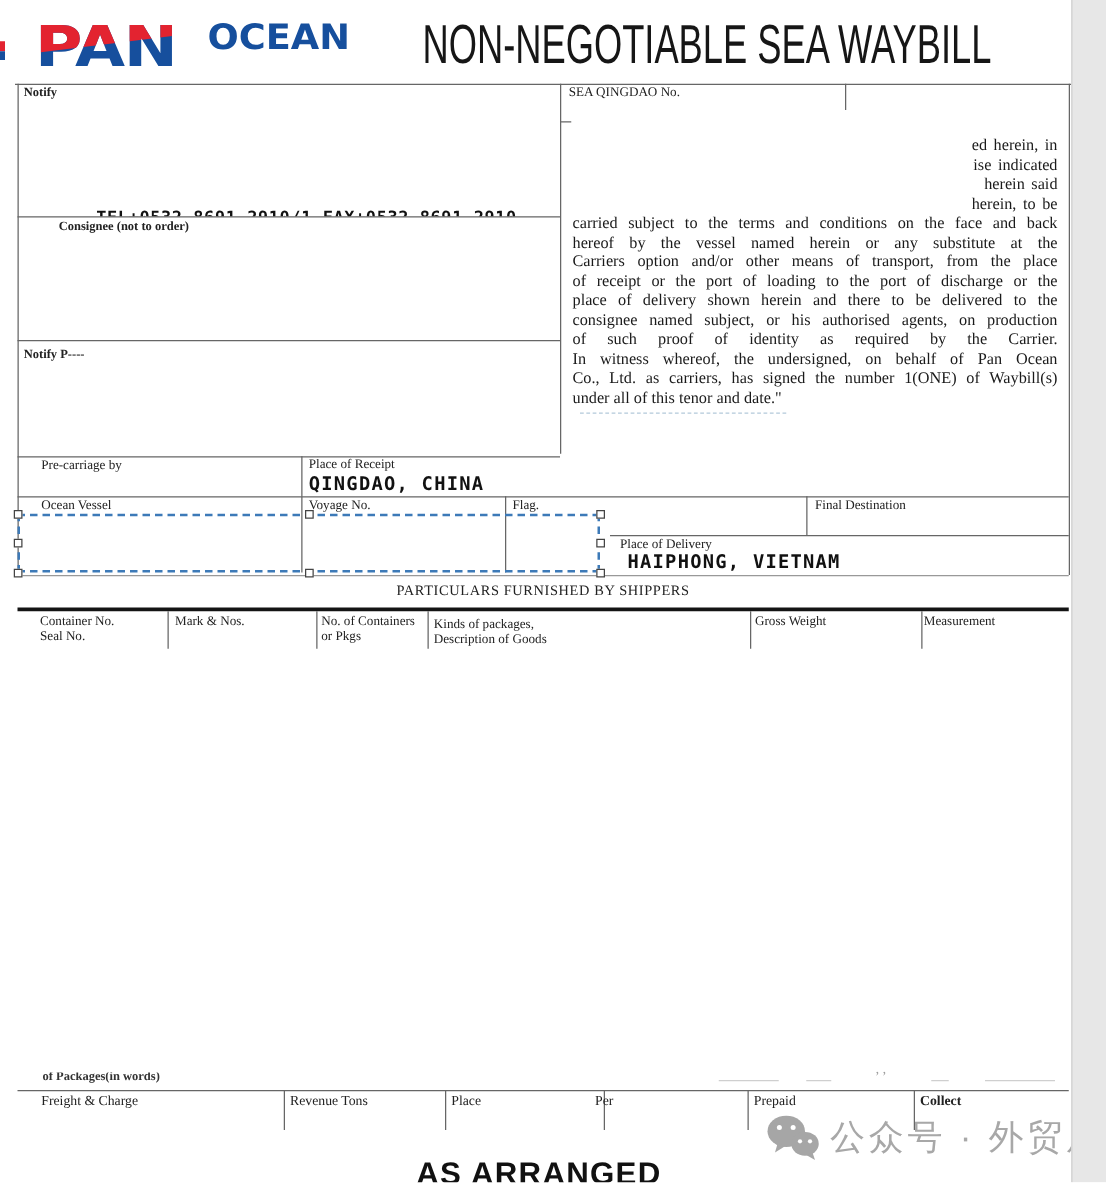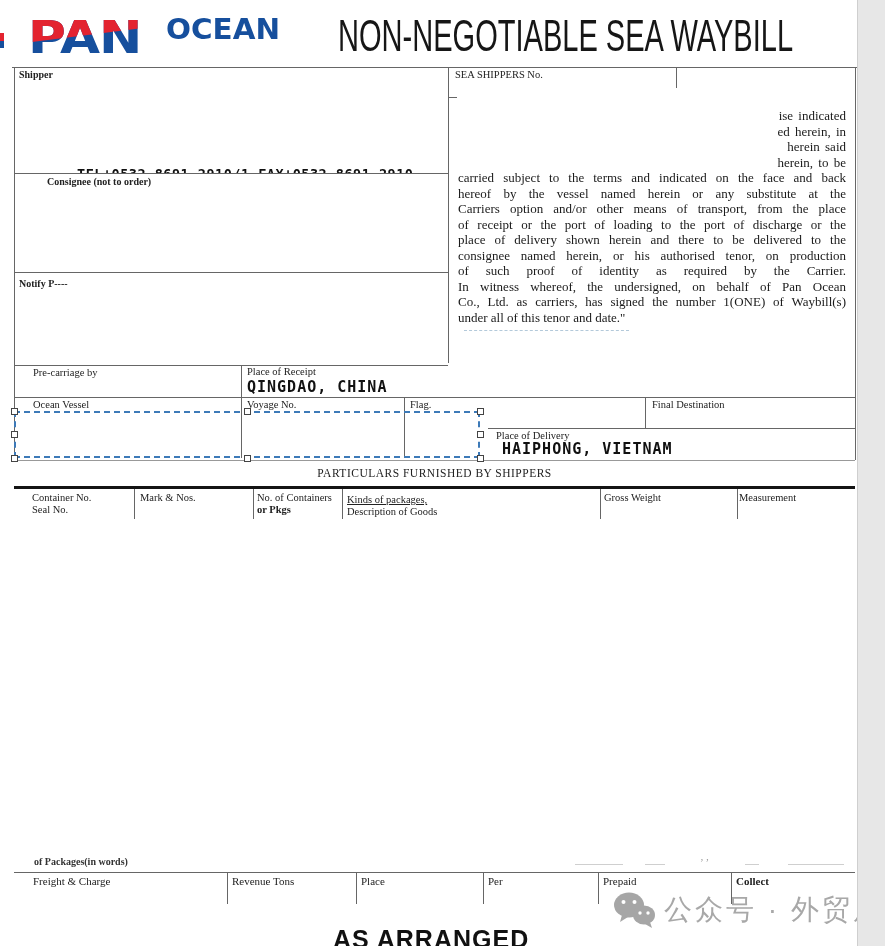--- a/index.html
+++ b/index.html
@@ -82,42 +82,42 @@
   <div class="vl" style="left:342px;top:489px;height:30px;"></div>
   <div class="vl" style="left:600px;top:489px;height:30px;"></div>
   <div class="vl" style="left:737px;top:489px;height:30px;"></div>
   <div class="hl" style="left:14px;top:872px;width:841px;"></div>
   <div class="vl" style="left:227px;top:872px;height:32px;"></div>
   <div class="vl" style="left:356px;top:872px;height:32px;"></div>
   <div class="vl" style="left:483px;top:872px;height:32px;"></div>
   <div class="vl" style="left:598px;top:872px;height:32px;"></div>
   <div class="vl" style="left:731px;top:872px;height:32px;"></div>
 
-  <div class="lbl blbl" style="left:19px;top:69px;">Shipper</div>
+  <div class="lbl blbl" style="left:19px;top:69px;">Notify</div>
 
   <div class="clipbox" style="left:77px;top:165px;width:368px;height:8px;">
     <span class="mono" style="position:static;font-size:13.5px;letter-spacing:0.5px;">TEL+0532 8691 2910/1  FAX+0532 8691 2910</span>
   </div>
 
   <div class="lbl blbl" style="left:19px;top:176px;margin-left:28px;">Consignee (not to order)</div>
   <div class="lbl blbl" style="left:19px;top:278px;">Notify P----</div>
 
-  <div class="lbl flbl" style="left:455px;top:69px;">SEA SHIPPERS No.</div>
+  <div class="lbl flbl" style="left:455px;top:69px;">SEA QINGDAO No.</div>
 
   <div id="terms">
+    <div class="t-r">ed herein, in</div>
     <div class="t-r">ise indicated</div>
-    <div class="t-r">ed herein, in</div>
     <div class="t-r">herein said</div>
     <div class="t-r">herein, to be</div>
-    <div class="t-j">carried subject to the terms and indicated on the face and back</div>
+    <div class="t-j">carried subject to the terms and conditions on the face and back</div>
     <div class="t-j">hereof by the vessel named herein or any substitute at the</div>
     <div class="t-j">Carriers option and/or other means of transport,  from the place</div>
     <div class="t-j">of receipt or the port of loading to the port of discharge or the</div>
     <div class="t-j">place of delivery shown herein and  there to be delivered to the</div>
-    <div class="t-j">consignee named herein, or his authorised tenor, on production</div>
+    <div class="t-j">consignee named subject, or his authorised agents, on production</div>
     <div class="t-j">of such proof of identity as required by the Carrier.</div>
     <div class="t-j">In witness whereof, the undersigned, on behalf of Pan Ocean</div>
     <div class="t-j">Co., Ltd. as carriers, has signed the number 1(ONE) of Waybill(s)</div>
     <div class="t-l">under all of this tenor and date."</div>
   </div>
 
   <div id="faint-blue-dash"></div>
 
   <div class="lbl flbl" style="left:33px;top:367px;">Pre-carriage by</div>
   <div class="lbl flbl" style="left:247px;top:366px;">Place of Receipt</div>
@@ -144,24 +144,24 @@
 
   <div class="th" style="left:32px;top:492px;">
     <span style="display:block;">Container No.</span>
     <span style="display:block;">Seal No.</span>
   </div>
   <div class="th" style="left:140px;top:492px;">
     <span style="display:block;">Mark &amp; Nos.</span>
   </div>
   <div class="th" style="left:257px;top:492px;">
     <span style="display:block;">No. of Containers</span>
-    <span style="display:block;font-weight:bold;">or Pkgs</span>
+    <span style="display:block;">or Pkgs</span>
   </div>
   <div class="th" style="left:347px;top:494px;">
-    <span style="display:block;text-decoration:underline;">Kinds of packages,</span>
+    <span style="display:block;">Kinds of packages,</span>
     <span style="display:block;">Description of Goods</span>
   </div>
   <div class="th" style="left:604px;top:492px;">
     <span style="display:block;">Gross Weight</span>
   </div>
   <div class="th" style="left:739px;top:492px;">
     <span style="display:block;">Measurement</span>
   </div>
 
   <div class="clipbox" style="left:34px;top:858px;width:220px;height:9px;">
@@ -169,21 +169,21 @@
   </div>
   <div class="faint-dash" style="left:575px;top:864px;width:48px;"></div>
   <div class="faint-dash" style="left:645px;top:864px;width:20px;"></div>
   <div class="lbl" style="left:700px;top:856px;font-size:11px;color:#999;">’ ’</div>
   <div class="faint-dash" style="left:745px;top:864px;width:14px;"></div>
   <div class="faint-dash" style="left:788px;top:864px;width:56px;"></div>
 
   <div class="frlbl" style="left:33px;top:875px;">Freight &amp; Charge</div>
   <div class="frlbl" style="left:232px;top:875px;">Revenue Tons</div>
   <div class="frlbl" style="left:361px;top:875px;">Place</div>
-  <div class="frlbl" style="left:488px;top:875px;text-align:center;">Per</div>
+  <div class="frlbl" style="left:476px;top:875px;text-align:center;">Per</div>
   <div class="frlbl" style="left:603px;top:875px;">Prepaid</div>
   <div class="frlbl" style="left:736px;top:875px;font-weight:bold;">Collect</div>
 
   <div id="watermark">
     <svg width="44" height="38" viewBox="0 0 44 38">
       <ellipse cx="17" cy="14" rx="15" ry="12.5" fill="#a6a6a6"></ellipse>
       <path d="M10 24 L8 31 L16 26 Z" fill="#a6a6a6"></path>
       <circle cx="11.5" cy="11" r="2" fill="#ffffff"></circle>
       <circle cx="22.5" cy="11" r="2" fill="#ffffff"></circle>
       <ellipse cx="32" cy="24" rx="11" ry="9.5" fill="#a6a6a6"></ellipse>

